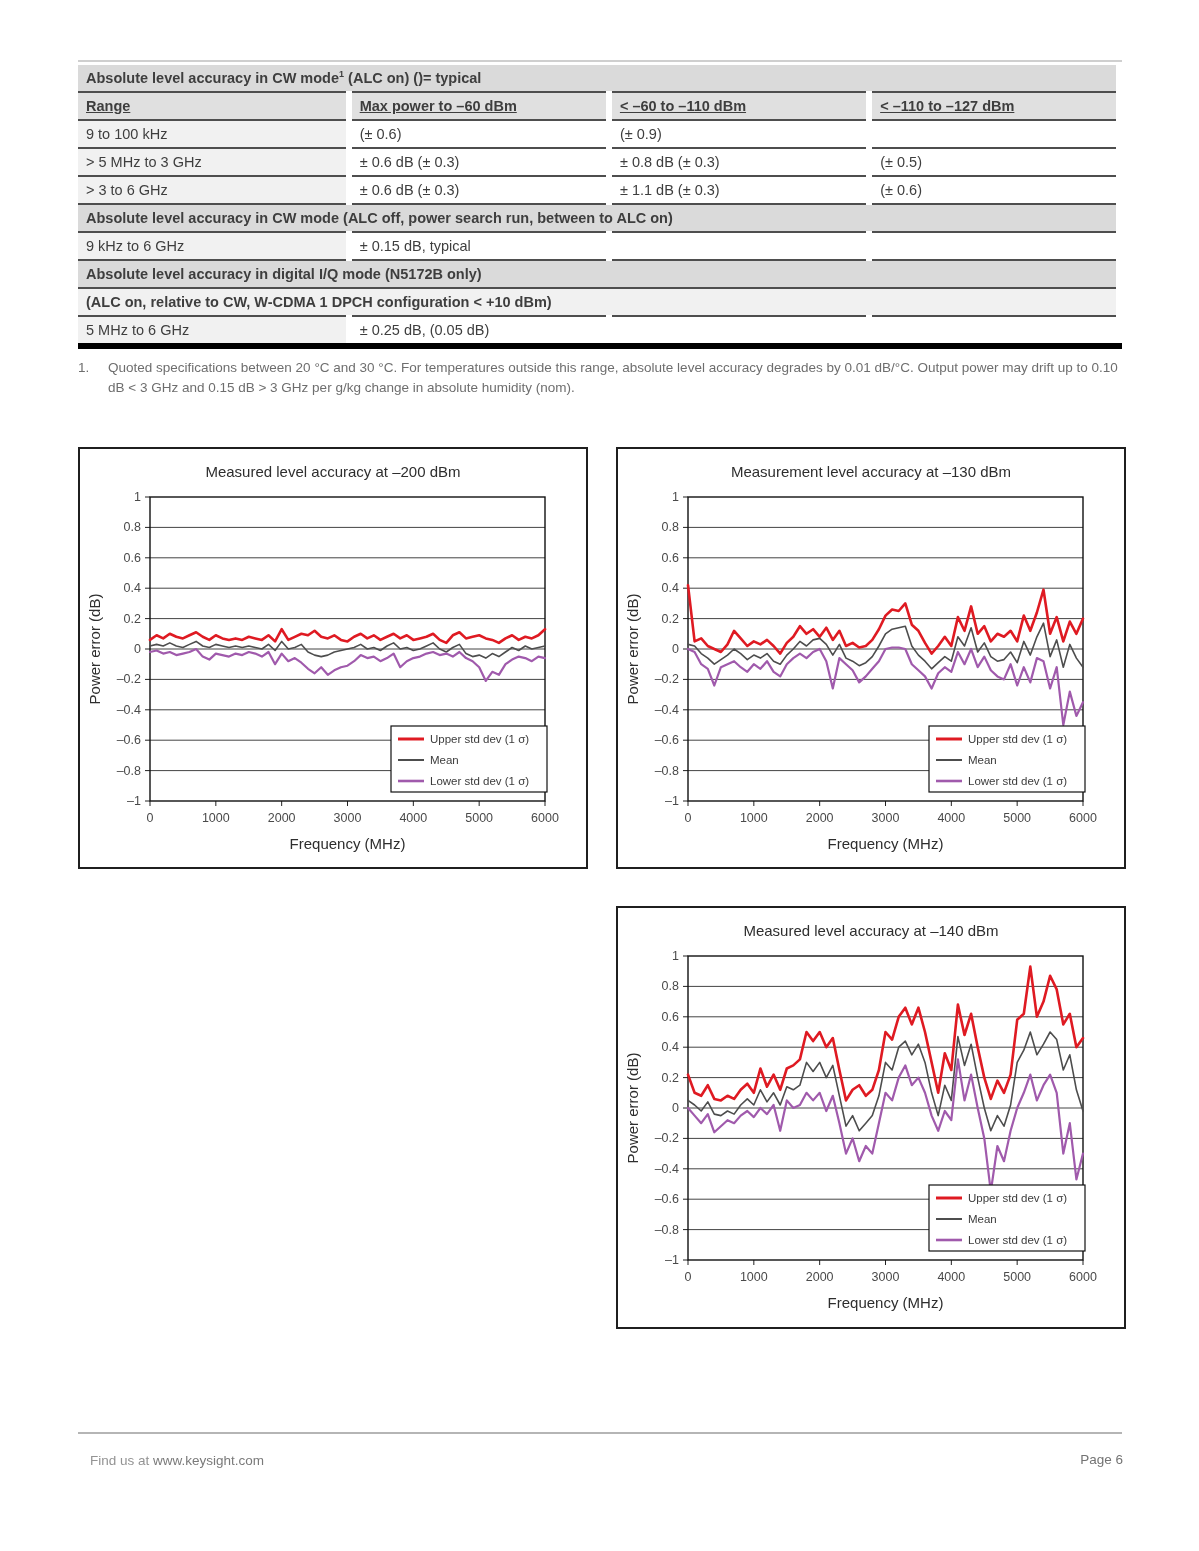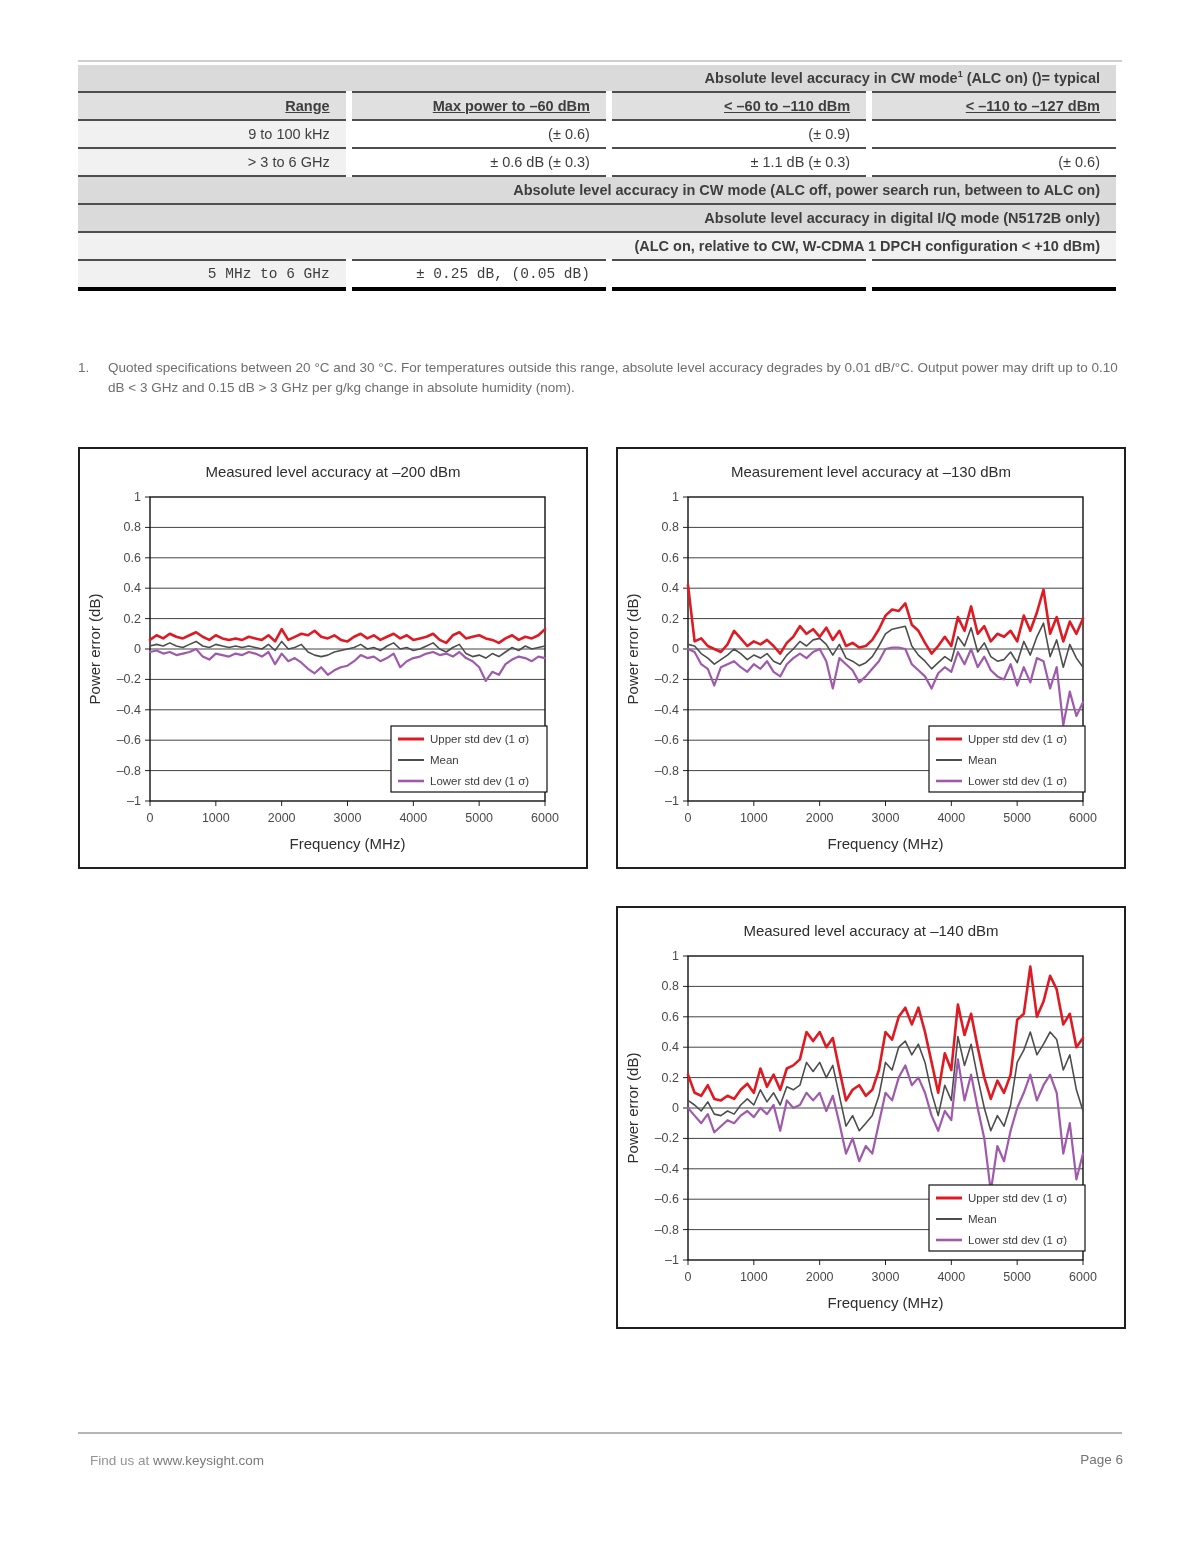--- a/index.html
+++ b/index.html
@@ -5,26 +5,26 @@
   html,body{margin:0;padding:0;background:#fff;}
   .page{
     position:relative;width:1199px;height:1551px;background:#ffffff;overflow:hidden;
     font-family:"Liberation Sans", sans-serif;color:#3e3e3e;
   }
   
   .table-topline{position:absolute;left:78px;top:60px;width:1044px;height:2px;background:#cfcfcf;}
   .spec-table-wrap{position:absolute;left:78px;top:65px;width:1044px;}
   table.spec{width:100%;border-collapse:collapse;table-layout:fixed;}
   table.spec td{
-    padding:3px 16px 4px;font-size:14.5px;line-height:18px;height:19px;
+    padding:3px 8px 4px;font-size:14.5px;line-height:18px;height:19px;
     border-top:2px solid #4e4e4e;border-right:6px solid #ffffff;
-    vertical-align:middle;color:#3e3e3e;white-space:nowrap;overflow:hidden;text-align:right;
+    vertical-align:middle;color:#3e3e3e;white-space:nowrap;overflow:hidden;
   }
   table.spec tr.first td{border-top:none;}
-  table.spec tr.last td{border-bottom:4px solid #000000;font-family:Liberation Mono, monospace;}
+  table.spec tr.last td{border-bottom:6px solid #000000;}
   td.section{background:#dadada;font-weight:bold;color:#1c1c1c;}
   td.colhead{background:#e0e0e0;font-weight:bold;color:#1c1c1c;text-decoration:underline;}
   td.sub{background:#f1f1f1;font-weight:bold;color:#1c1c1c;}
   td.rowhead{background:#f1f1f1;}
   td.datacell{background:#ffffff;}
   table.spec sup{font-size:9px;vertical-align:super;line-height:0;}
   
   .footnote{position:absolute;left:78px;top:358px;width:1044px;display:flex;
     font-size:13.5px;line-height:1.5;color:#6e6e6e;}
   .footnote .num{width:30px;flex:0 0 30px;}
@@ -66,27 +66,39 @@
             <td class="colhead">&lt; –60 to –110 dBm</td>
             <td class="colhead">&lt; –110 to –127 dBm</td>
           </tr>
           <tr>
             <td class="rowhead">9 to 100 kHz</td>
             <td class="datacell">(± 0.6)</td>
             <td class="datacell">(± 0.9)</td>
             <td class="datacell"></td>
           </tr>
           <tr>
+            <td class="rowhead">&gt; 5 MHz to 3 GHz</td>
+            <td class="datacell">± 0.6 dB (± 0.3)</td>
+            <td class="datacell">± 0.8 dB (± 0.3)</td>
+            <td class="datacell">(± 0.5)</td>
+          </tr>
+          <tr>
             <td class="rowhead">&gt; 3 to 6 GHz</td>
             <td class="datacell">± 0.6 dB (± 0.3)</td>
             <td class="datacell">± 1.1 dB (± 0.3)</td>
             <td class="datacell">(± 0.6)</td>
           </tr>
           <tr>
             <td colspan="4" class="section">Absolute level accuracy in CW mode (ALC off, power search run, between to ALC on)</td>
+          </tr>
+          <tr>
+            <td class="rowhead">9 kHz to 6 GHz</td>
+            <td class="datacell">± 0.15 dB, typical</td>
+            <td class="datacell"></td>
+            <td class="datacell"></td>
           </tr>
           <tr>
             <td colspan="4" class="section">Absolute level accuracy in digital I/Q mode (N5172B only)</td>
           </tr>
           <tr>
             <td colspan="4" class="sub">(ALC on, relative to CW, W-CDMA 1 DPCH configuration &lt; +10 dBm)</td>
           </tr>
           <tr class="last">
             <td class="rowhead">5 MHz to 6 GHz</td>
             <td class="datacell">± 0.25 dB, (0.05 dB)</td>

